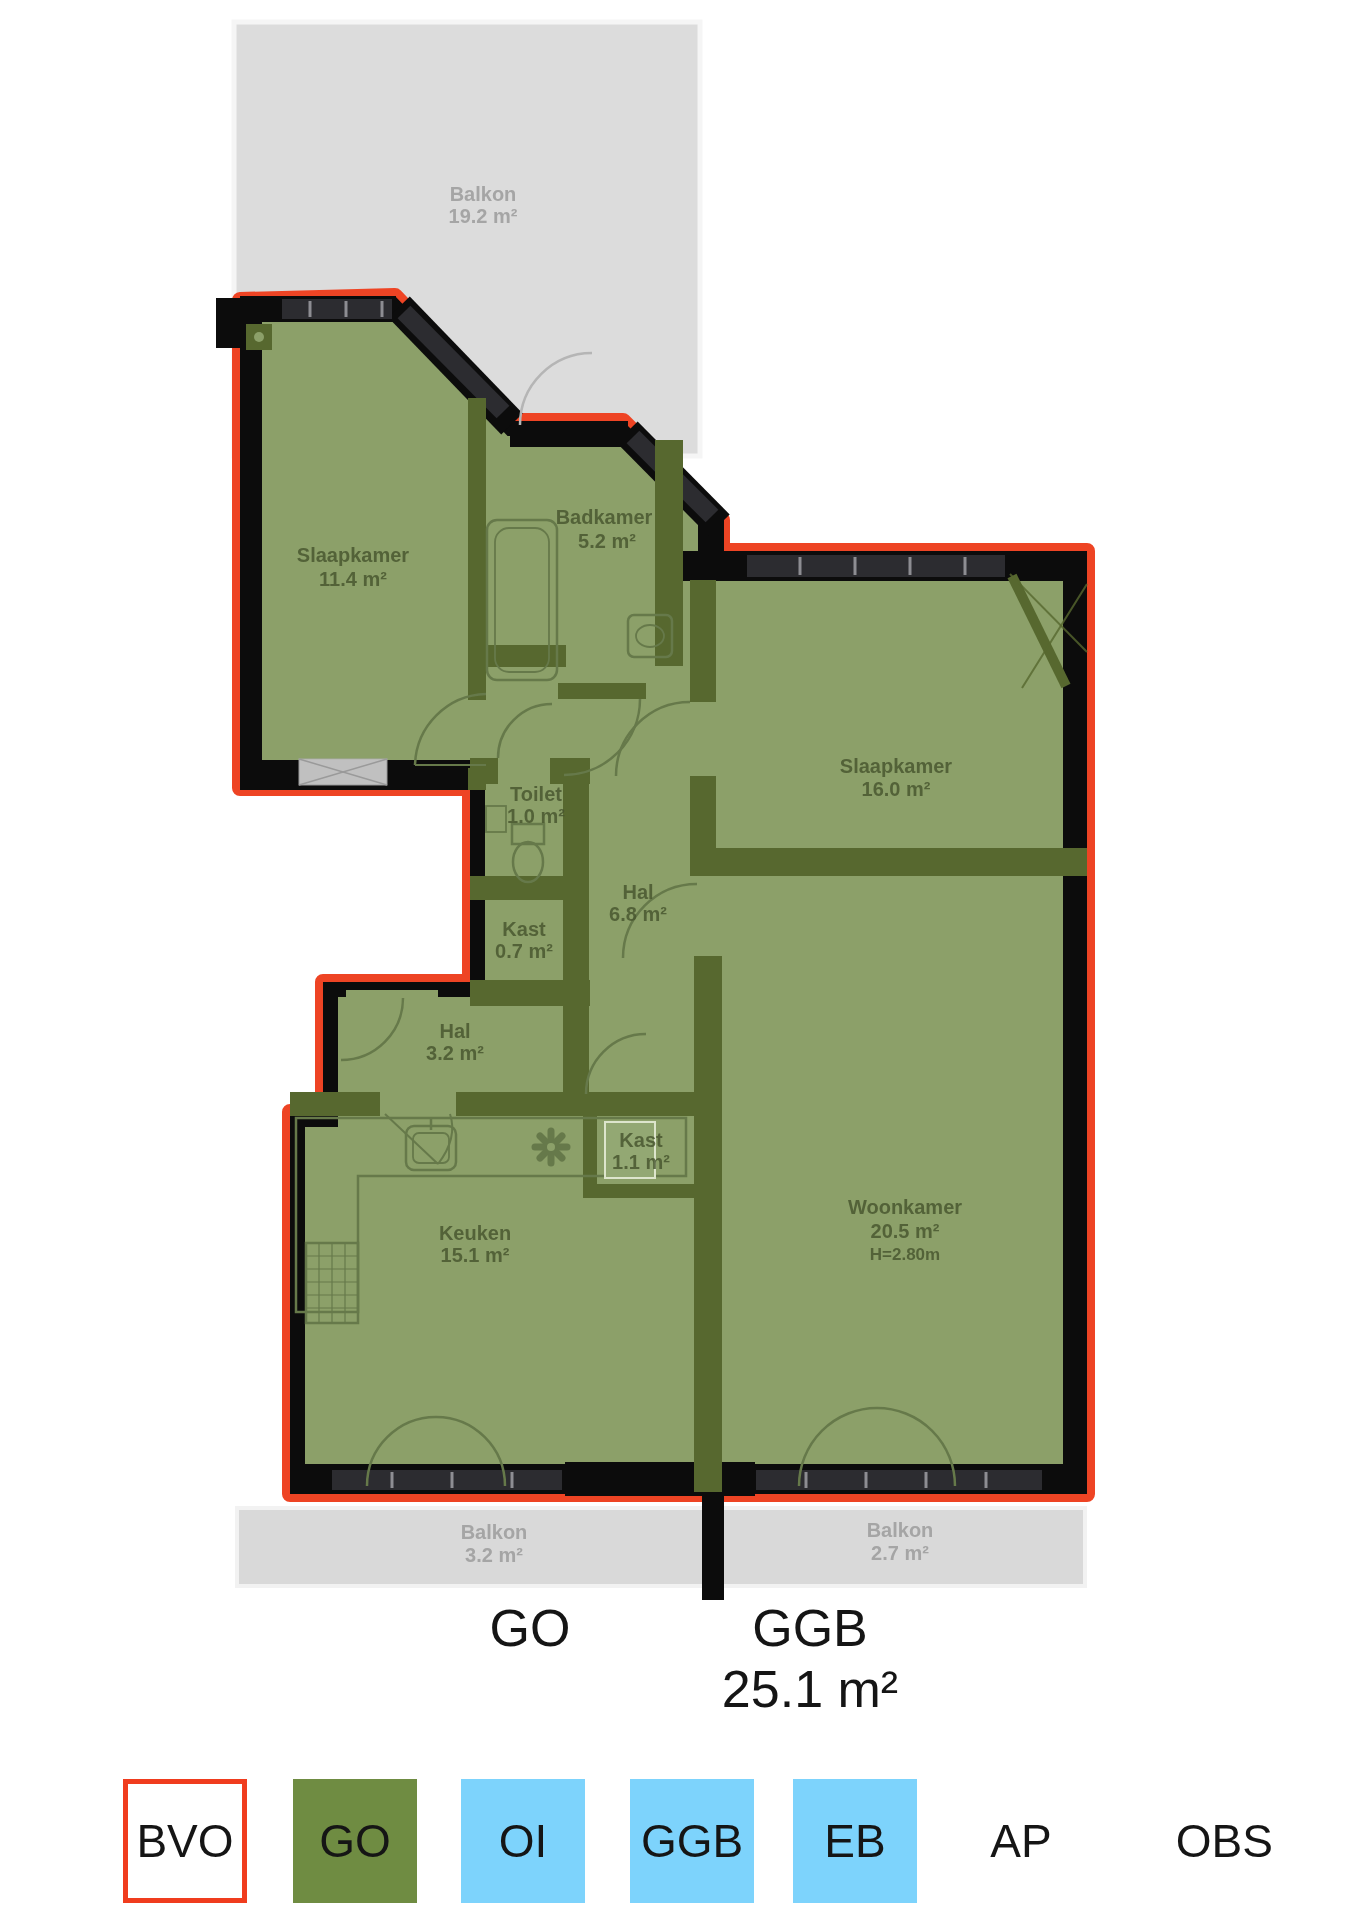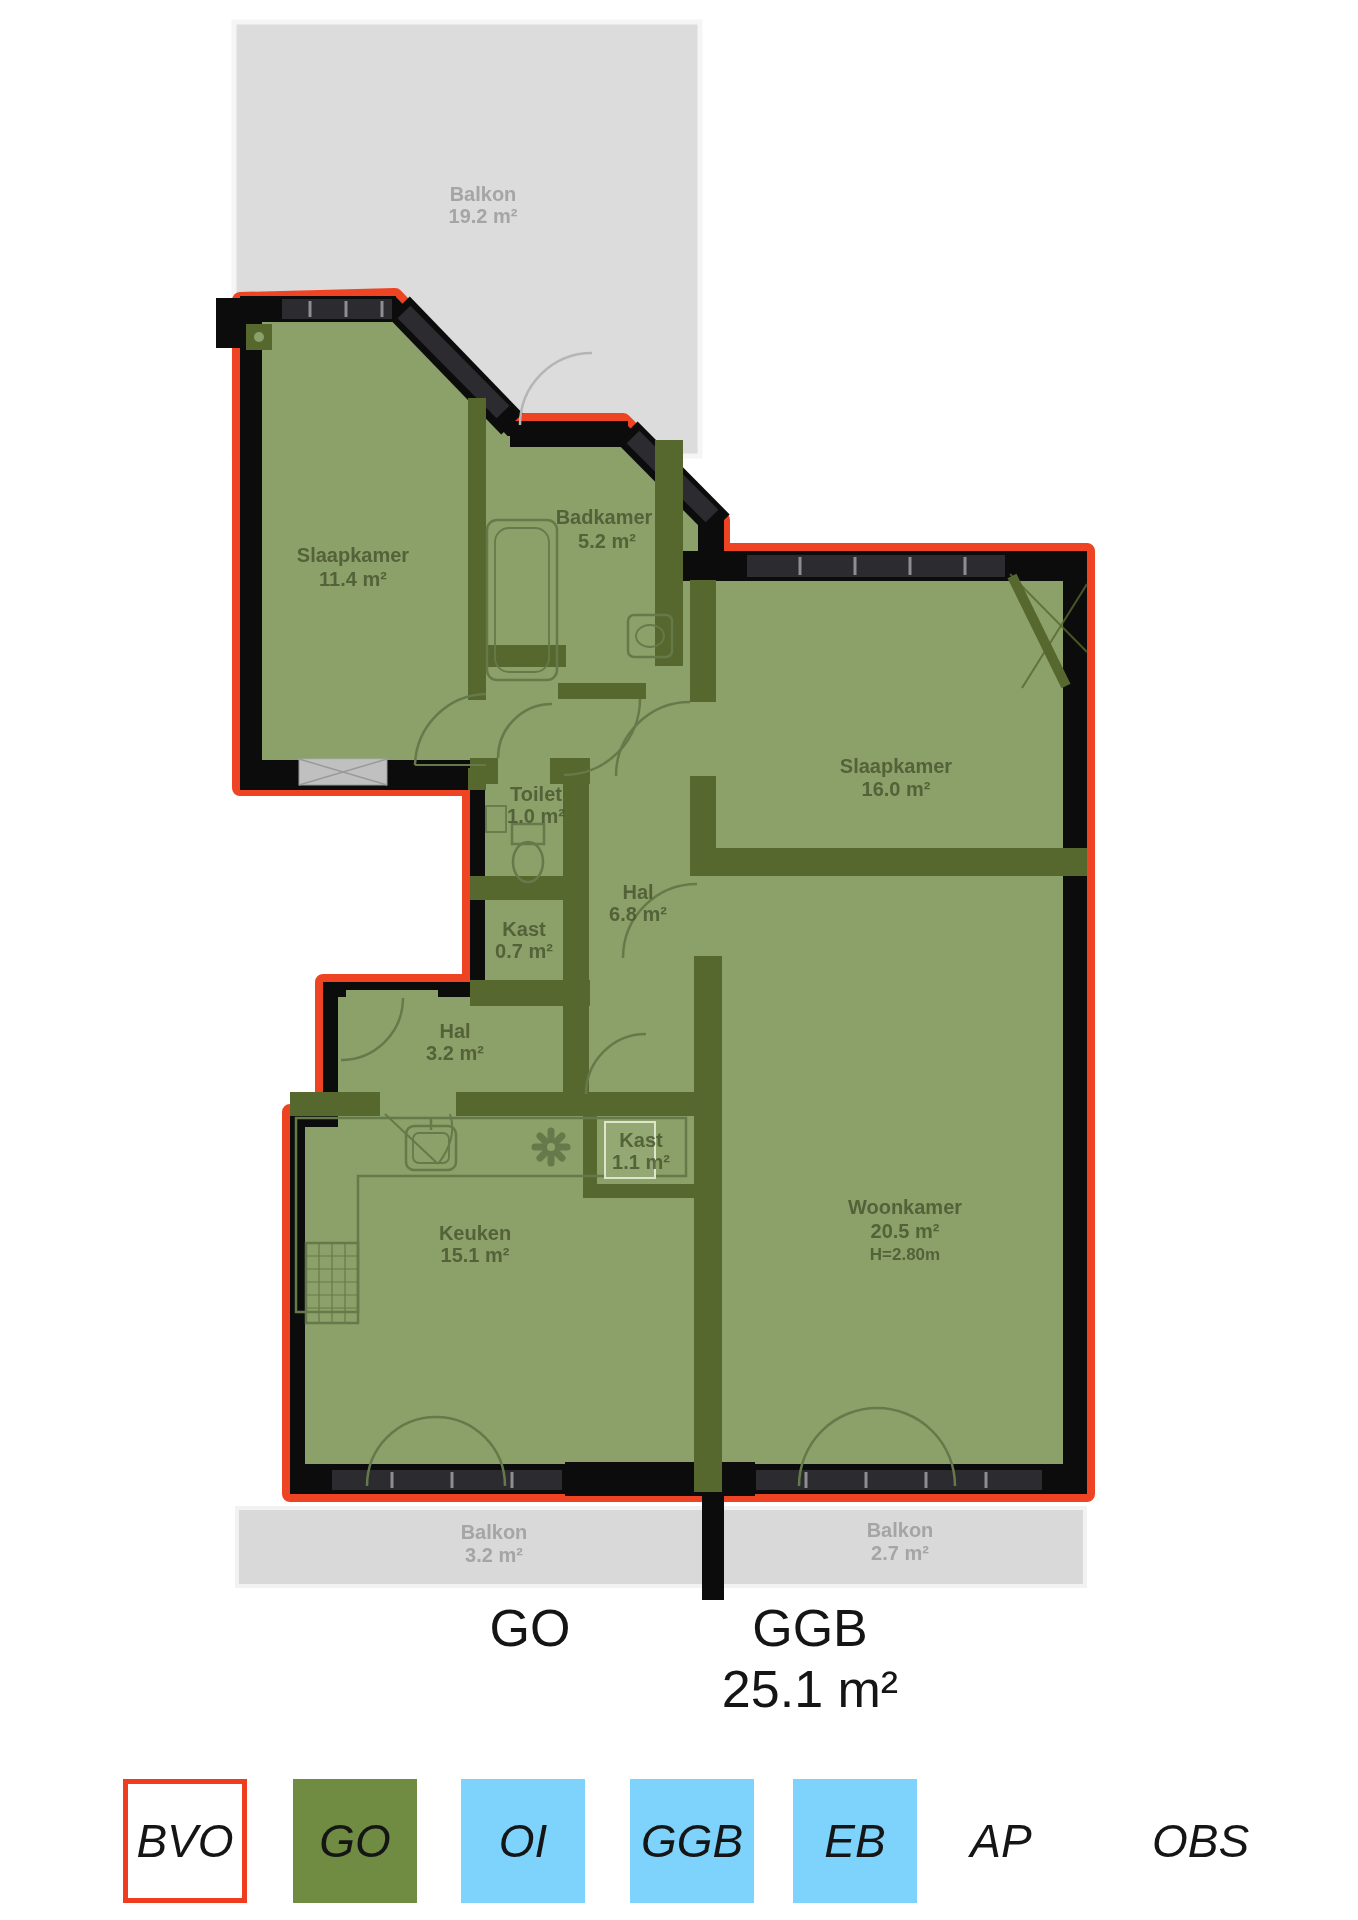--- a/index.html
+++ b/index.html
@@ -11,21 +11,21 @@
               fill:#47552e;opacity:.82;text-anchor:middle;}
   .room-sub{font-size:17px;}
   .balcony-label{font-family:"Liberation Sans",sans-serif;font-size:20px;font-weight:700;
                  fill:#a5a5a5;text-anchor:middle;}
   
   .summary-item{position:absolute;width:300px;text-align:center;color:#151515;
                 font-size:52px;line-height:61px;font-weight:400;}
   
   .legend-item{position:absolute;top:1779px;width:124px;height:124px;
                display:flex;align-items:center;justify-content:center;
-               font-size:46px;color:#151515;font-style:italic;}
+               font-size:46px;color:#151515;}
   .legend-item.box-bvo{background:#fff;border:5px solid #f03c1e;box-sizing:border-box;}
   .legend-item.box-go{background:#6f8c42;}
   .legend-item.box-gray{background:#7dd3fc;}
   .legend-item.plain{background:transparent;}
 </style>
 </head>
 <body>
 
 <div class="stage">
 
@@ -254,20 +254,20 @@
 </div>
 <div class="legend-item box-gray" style="left:461px;">
   <span>OI</span>
 </div>
 <div class="legend-item box-gray" style="left:630px;">
   <span>GGB</span>
 </div>
 <div class="legend-item box-gray" style="left:793px;text-align:center;">
   <span>EB</span>
 </div>
-<div class="legend-item plain" style="left:936px;width:130px;">
+<div class="legend-item plain" style="left:956px;width:130px;">
   <span>AP</span>
 </div>
-<div class="legend-item plain" style="left:1128px;width:145px;">
+<div class="legend-item plain" style="left:1128px;width:145px;justify-content:flex-end;">
   <span>OBS</span>
 </div>
 
 </div>
 
 </body></html>

